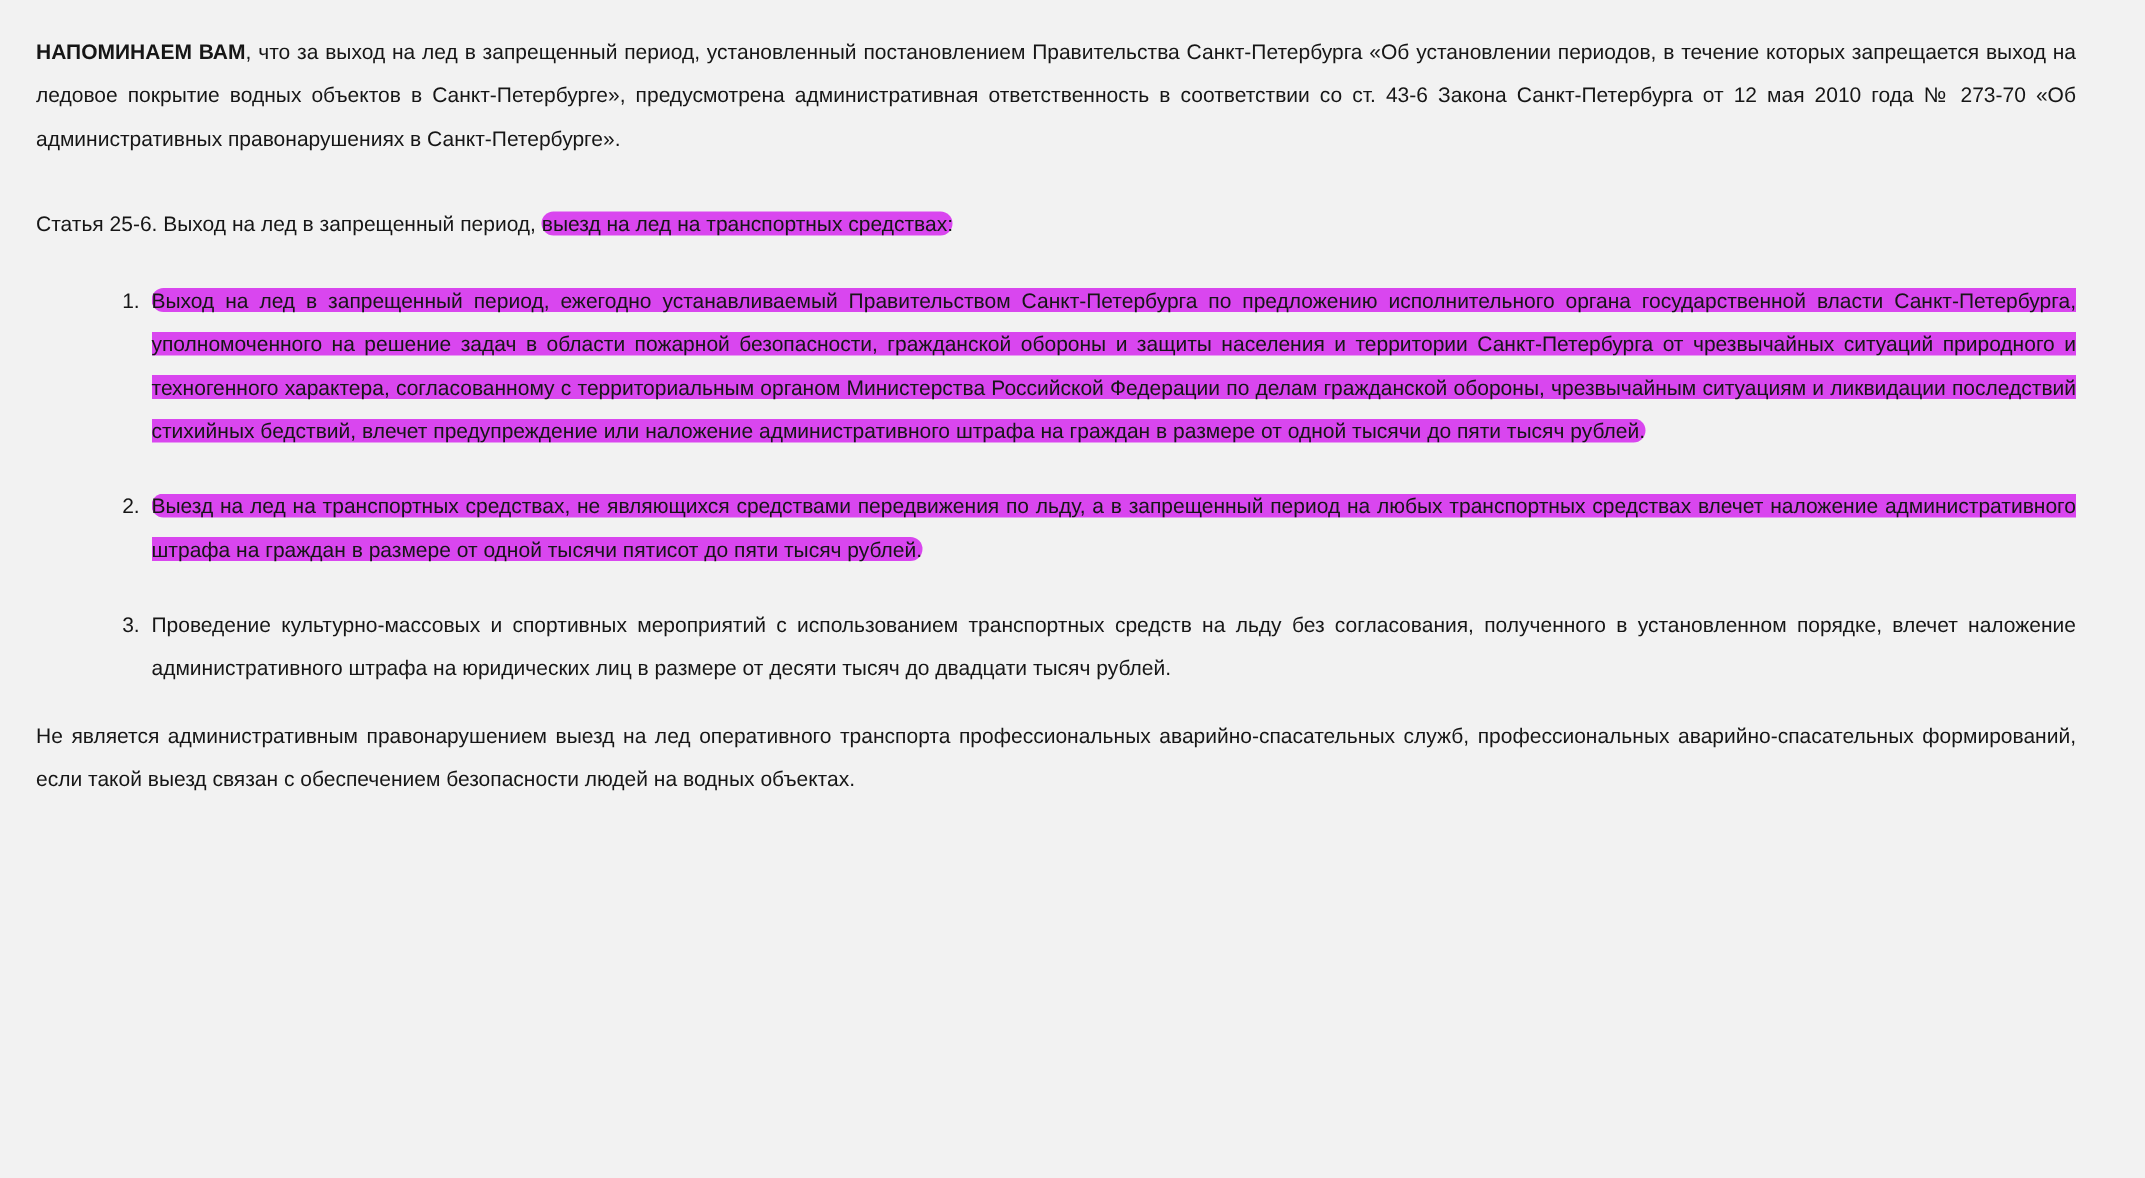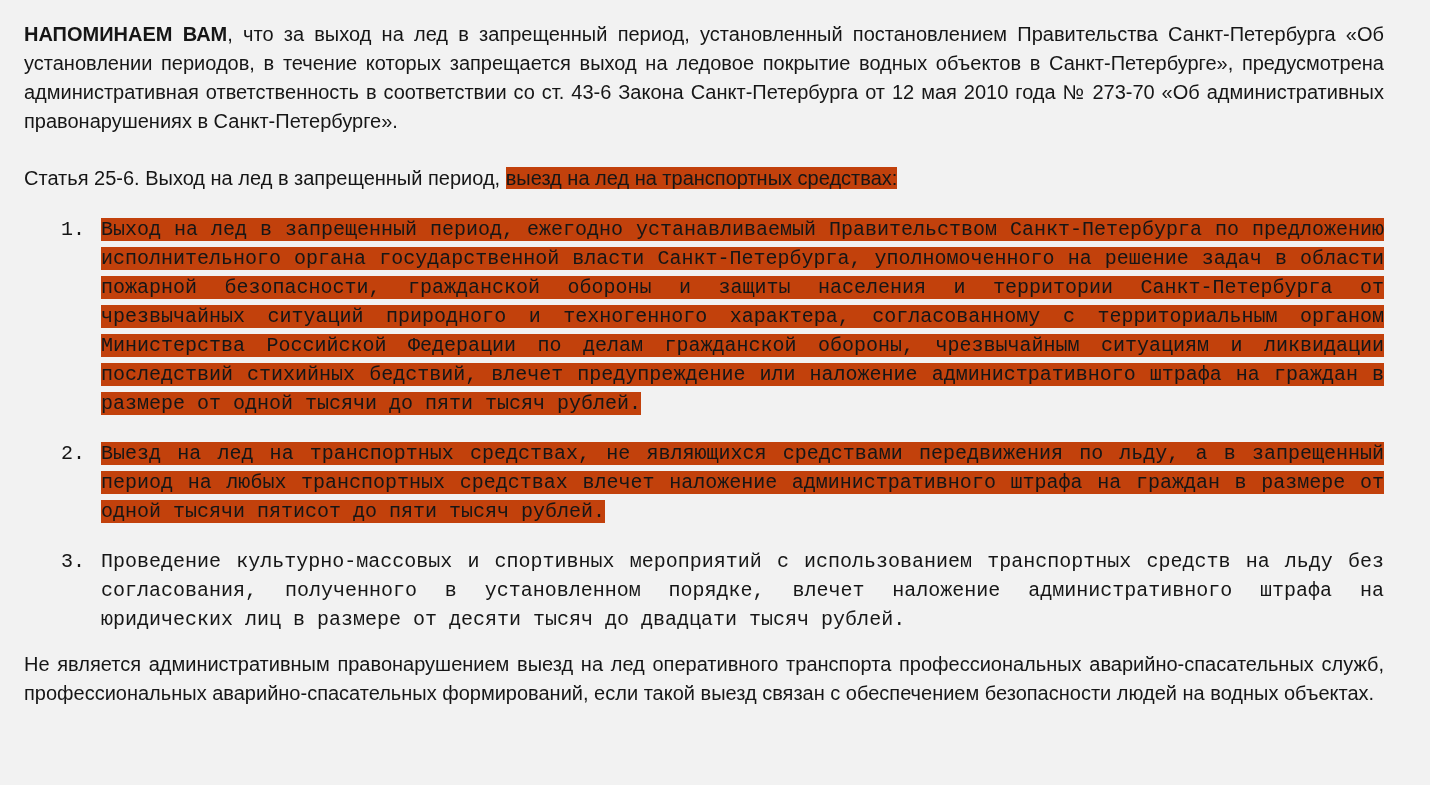--- a/index.html
+++ b/index.html
@@ -6,36 +6,36 @@
   body {
     width: 1430px;
     min-height: 785px;
     background: #f2f2f2;
     font-family: "Liberation Sans", "DejaVu Sans", sans-serif;
   }
   .doc {
     box-sizing: border-box;
     width: 1430px;
     padding: 20px 46px 30px 24px;
-    font-size: 20px;
+    font-size: 14px;
     line-height: 29px;
     color: #161616;
     text-align: justify;
   }
   .para { margin: 0; }
   .para.heading { margin-top: 28px; }
   .para.footer  { margin-top: 16px; }
   b { font-weight: bold; }
   ol.violations {
     margin: 22px 0 0 0;
     padding: 0 0 0 73px;
   }
-  ol.violations li { padding-left: 4px; font-family: Liberation Mono, monospace; }
+  ol.violations li { padding-left: 4px; }
   ol.violations li + li { margin-top: 21px; }
-  .hl { background-color: #c2410c; }
+  .hl { background-color: #d946ef; border-radius: 10px; }
 </style>
 </head>
 <body>
 
 <div class="doc">
 
   <p class="para"><b>НАПОМИНАЕМ ВАМ</b><span>, что за выход на лед в запрещенный период, установленный постановлением Правительства Санкт-Петербурга «Об установлении периодов, в течение которых запрещается выход на ледовое покрытие водных объектов в Санкт-Петербурге», предусмотрена административная ответственность в соответствии со ст. 43-6 Закона Санкт-Петербурга от 12 мая 2010 года № 273-70 «Об административных правонарушениях в Санкт-Петербурге».</span></p>
 
   <p class="para heading"><span>Статья 25-6. Выход на лед в запрещенный период, </span><span class="hl">выезд на лед на транспортных средствах:</span></p>
 

